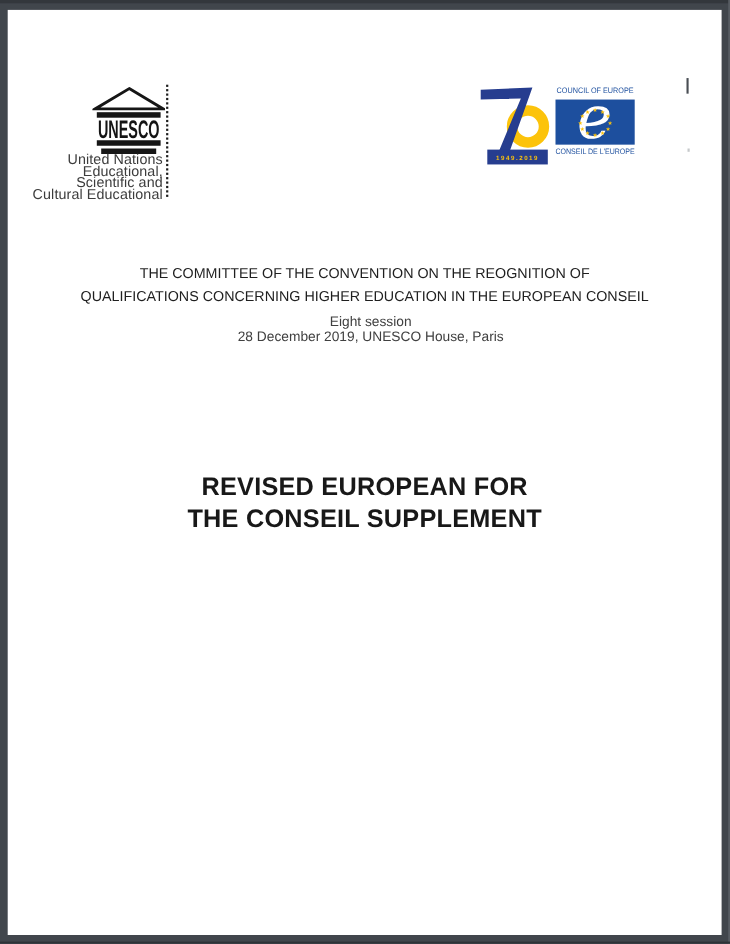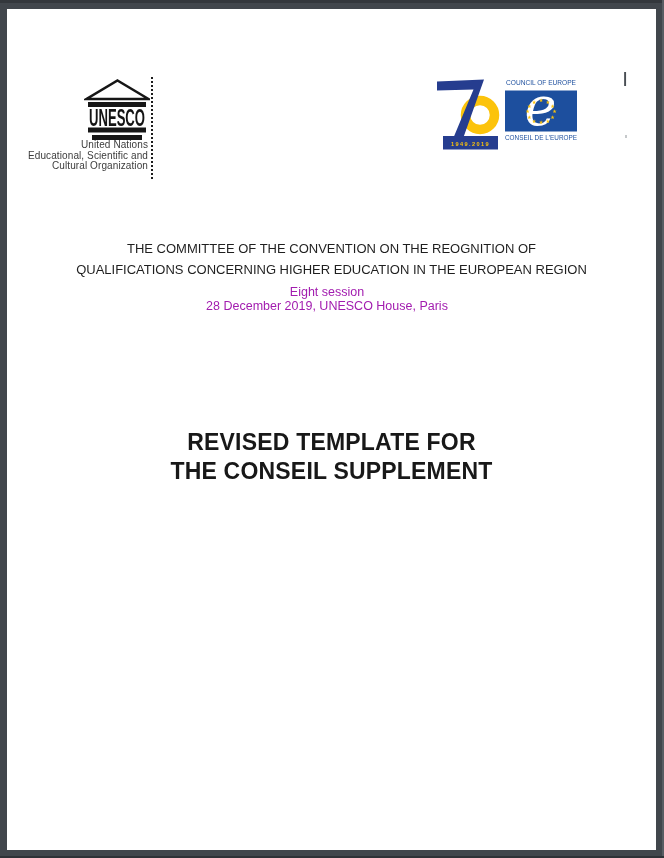--- a/index.html
+++ b/index.html
@@ -6,38 +6,38 @@
   .screen{position:relative;width:664px;height:858px;background:#41464c;overflow:hidden;}
   .edge-top{position:absolute;left:0;top:0;width:664px;height:3px;background:#33373c;}
   .edge-right{position:absolute;right:0;top:0;width:2px;height:858px;background:#585d63;}
   .edge-bottom{position:absolute;left:0;bottom:0;width:664px;height:2px;background:#2e3237;}
   .page{position:absolute;left:7px;top:9px;width:649px;height:841px;background:#ffffff;}
   .abs{position:absolute;}
 
   
   .unesco-svg{left:77px;top:69px;width:66px;height:64px;}
   .unesco-caption{left:15px;top:131px;width:126px;text-align:right;
-                  font-size:10px;line-height:10.7px;color:#3c3c3c;letter-spacing:.1px;}
+                  font-size:13px;line-height:10.7px;color:#3c3c3c;letter-spacing:.1px;}
   .unesco-dots{left:144px;top:68px;height:102px;width:0;border-left:2px dotted #1c1c1c;}
 
   
   svg text{font-family:"Liberation Sans",sans-serif;}
   .temple-letters{font-weight:bold;fill:#141414;}
   .coe-label{fill:#1d4f9e;}
   .coe-e{font-family:"DejaVu Serif",serif;font-style:italic;fill:#ffffff;}
   .anniv-years{font-weight:bold;}
 
   .caret{left:616px;top:61px;font-size:15px;font-weight:bold;color:#494e54;line-height:16px;}
   .speck{left:618px;top:126px;width:2px;height:3px;background:#c6c9cb;}
 
   
   .committee{left:0;top:229px;width:649px;text-align:center;
              font-size:13px;font-weight:normal;line-height:21px;color:#1f1f1f;}
-  .session{left:4px;top:276px;width:632px;text-align:center;
-           font-size:12.5px;line-height:14px;color:#a21caf;}
+  .session{left:14px;top:276px;width:632px;text-align:center;
+           font-size:12.5px;line-height:14px;color:#404040;}
 
   
   .doc-title{left:0;top:419px;width:649px;text-align:center;
              font-size:23px;font-weight:bold;line-height:28.5px;color:#181818;letter-spacing:.2px;}
 </style>
 </head>
 <body>
 
 <div class="screen">
   <div class="edge-top"></div>
@@ -50,21 +50,21 @@
       <polygon points="117.5,81.5 148.5,100 86.5,100" fill="#ffffff" stroke="#161616" stroke-width="2.6"></polygon>
       <rect x="88" y="103" width="58" height="5" fill="#161616"></rect>
       <text class="temple-letters" x="117" y="126.5" font-size="23" text-anchor="middle" textLength="56" lengthAdjust="spacingAndGlyphs">UNESCO</text>
       <rect x="88" y="128.5" width="58" height="5" fill="#161616"></rect>
       <rect x="92" y="136" width="50" height="5" fill="#161616"></rect>
     </svg>
 
     <div class="abs unesco-caption">
       <div>United Nations</div>
       <div>Educational, Scientific and</div>
-      <div>Cultural Organization</div>
+      <div>Cultural Educational</div>
     </div>
 
     <div class="abs unesco-dots"></div>
 
     <svg class="abs" style="left:429px;top:68px;width:64px;height:73px;" viewBox="436 78 64 73">
       <circle cx="480" cy="116" r="14.5" fill="none" stroke-width="9.5" stroke="#fcc30b"></circle>
       <polygon points="437,82.5 484,80.5 462.5,141 452.5,141 473.5,90.5 437,91.5" fill="#263d8f"></polygon>
       <rect x="443" y="137" width="55" height="13.5" fill="#263d8f"></rect>
       <text class="anniv-years" x="470.5" y="146.5" font-size="5.6" letter-spacing="1.4" text-anchor="middle" fill="#fcc30b">1949.2019</text>
     </svg>
@@ -88,27 +88,27 @@
         <text x="534.2" y="104.7" font-size="5.2" text-anchor="middle">★</text>
       </g>
       <text class="coe-label" x="541" y="141" font-size="7.2" text-anchor="middle" textLength="72" lengthAdjust="spacingAndGlyphs">CONSEIL DE L'EUROPE</text>
     </svg>
 
     <div class="abs caret">|</div>
     <div class="abs speck"></div>
 
     <div class="abs committee">
       <div>THE COMMITTEE OF THE CONVENTION ON THE REOGNITION OF</div>
-      <div>QUALIFICATIONS CONCERNING HIGHER EDUCATION IN THE EUROPEAN REGION</div>
+      <div>QUALIFICATIONS CONCERNING HIGHER EDUCATION IN THE EUROPEAN CONSEIL</div>
     </div>
 
     <div class="abs session">
       <div>Eight session</div>
       <div>28 December 2019, UNESCO House, Paris</div>
     </div>
 
     <div class="abs doc-title">
-      <div>REVISED TEMPLATE FOR</div>
+      <div>REVISED EUROPEAN FOR</div>
       <div>THE CONSEIL SUPPLEMENT</div>
     </div>
 
   </div>
 </div>
 
 </body></html>

